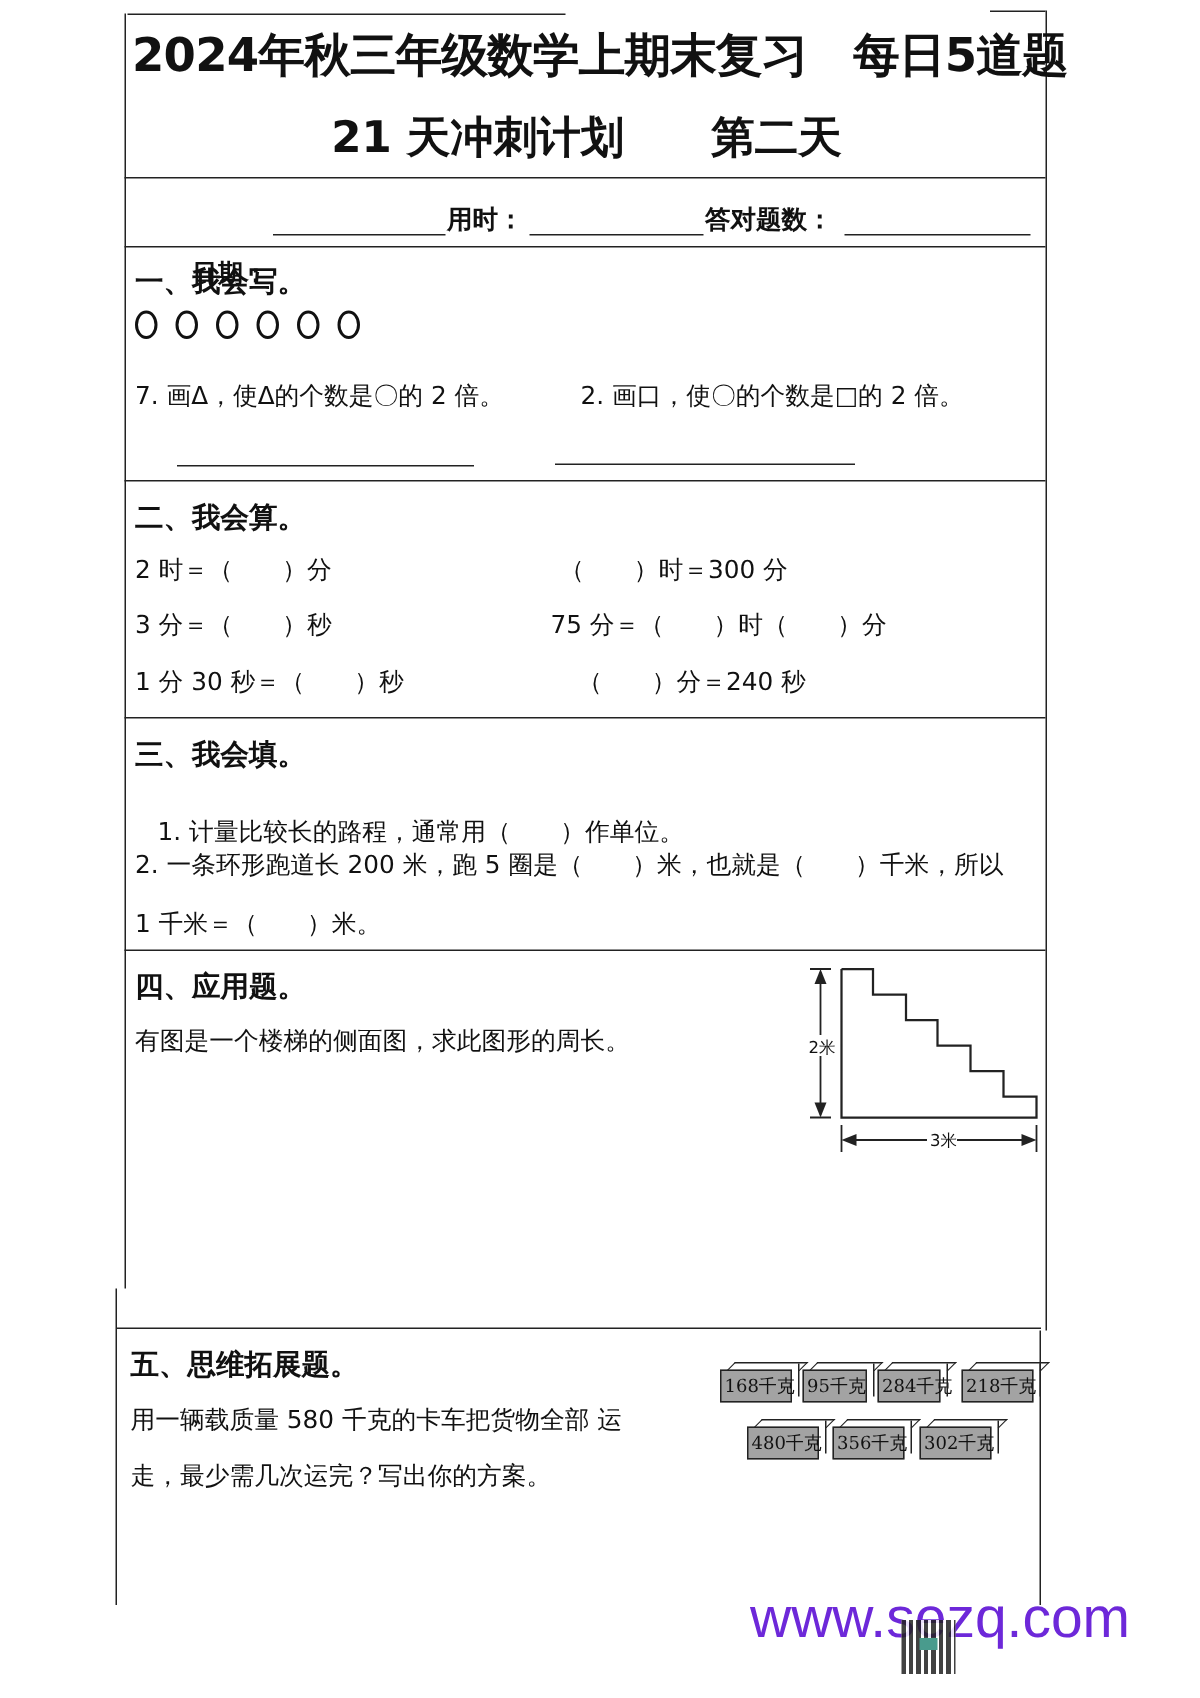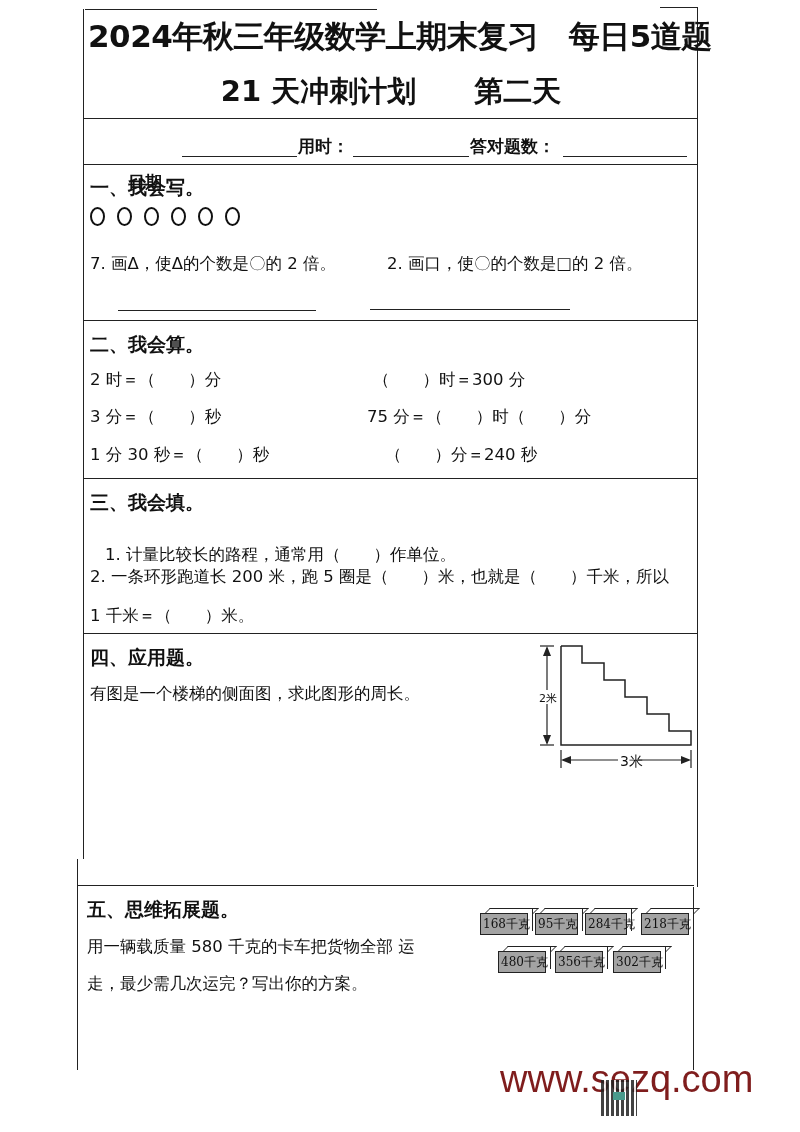--- a/index.html
+++ b/index.html
@@ -16,21 +16,21 @@
   .line { font-size: 16.5px; white-space: nowrap; }
   .circles { left: 90px; top: 207px; display: flex; gap: 12px; }
   .circle { width: 15px; height: 19px; border: 2px solid #111; border-radius: 50%; box-sizing: border-box; }
   .box { position: absolute; height: 22px; border: 1.5px solid #222; background: #a3a3a3;
          font-family: "DejaVu Serif", "Liberation Serif", serif; font-size: 12px; line-height: 20px;
          padding: 0 2px; box-sizing: border-box; white-space: nowrap; }
   .box::before { content: ""; position: absolute; left: 3px; right: -6px; top: -6px; height: 5px;
                  border: 1.2px solid #222; border-bottom: none; transform: skewX(-45deg); transform-origin: bottom left; }
   .box::after { content: ""; position: absolute; right: -6px; top: -5px; bottom: 3px; width: 4px;
                 border-right: 1.2px solid #222; }
-  .watermark { left: 500px; top: 1058px; font-size: 38px; color: #7f1d1d; font-family: "Liberation Sans", sans-serif; }
+  .watermark { left: 500px; top: 1058px; font-size: 38px; color: #6d28d9; font-family: "Liberation Sans", sans-serif; }
   .qr { left: 601px; top: 1080px; width: 36px; height: 36px; background:
         repeating-linear-gradient(90deg, #222 0 3px, #fff 3px 5px),
         #fff; opacity: 0.85; }
   .qr-inner { position: absolute; left: 12px; top: 12px; width: 12px; height: 8px; background: #2a8a7a; }
 </style>
 </head>
 <body>
 
 <div class="hline" style="left:85px; top:9px; width:292px;"></div>
 <div class="hline" style="left:660px; top:7px; width:37px;"></div>
@@ -94,21 +94,21 @@
   <polygon points="17,8 13,18 21,18" fill="#222"></polygon>
   <polygon points="17,107 13,97 21,97" fill="#222"></polygon>
   <line x1="31" y1="112" x2="31" y2="130" stroke="#222" stroke-width="1.2"></line>
   <line x1="161" y1="112" x2="161" y2="130" stroke="#222" stroke-width="1.2"></line>
   <line x1="33" y1="122" x2="88" y2="122" stroke="#222" stroke-width="1.2"></line>
   <line x1="108" y1="122" x2="159" y2="122" stroke="#222" stroke-width="1.2"></line>
   <polygon points="31,122 41,118 41,126" fill="#222"></polygon>
   <polygon points="161,122 151,118 151,126" fill="#222"></polygon>
 </svg>
 <div class="abs" style="left:539px; top:691px; font-size:11px;">2米</div>
-<div class="abs" style="left:620px; top:753px; font-size:14px;">3米</div>
+<div class="abs" style="left:620px; top:753px; font-size:11px;">3米</div>
 
 <div class="abs sec-title" style="left:87px; top:897px;">五、思维拓展题。</div>
 <div class="abs line" style="left:87px; top:936px;">用一辆载质量 580 千克的卡车把货物全部 运</div>
 <div class="abs line" style="left:87px; top:973px;">走，最少需几次运完？写出你的方案。</div>
 
 <div class="box" style="left:480px; top:913px; width:48px;">168千克</div>
 <div class="box" style="left:535px; top:913px; width:43px;">95千克</div>
 <div class="box" style="left:585px; top:913px; width:42px;">284千克</div>
 <div class="box" style="left:641px; top:913px; width:48px;">218千克</div>
 <div class="box" style="left:498px; top:951px; width:48px;">480千克</div>

